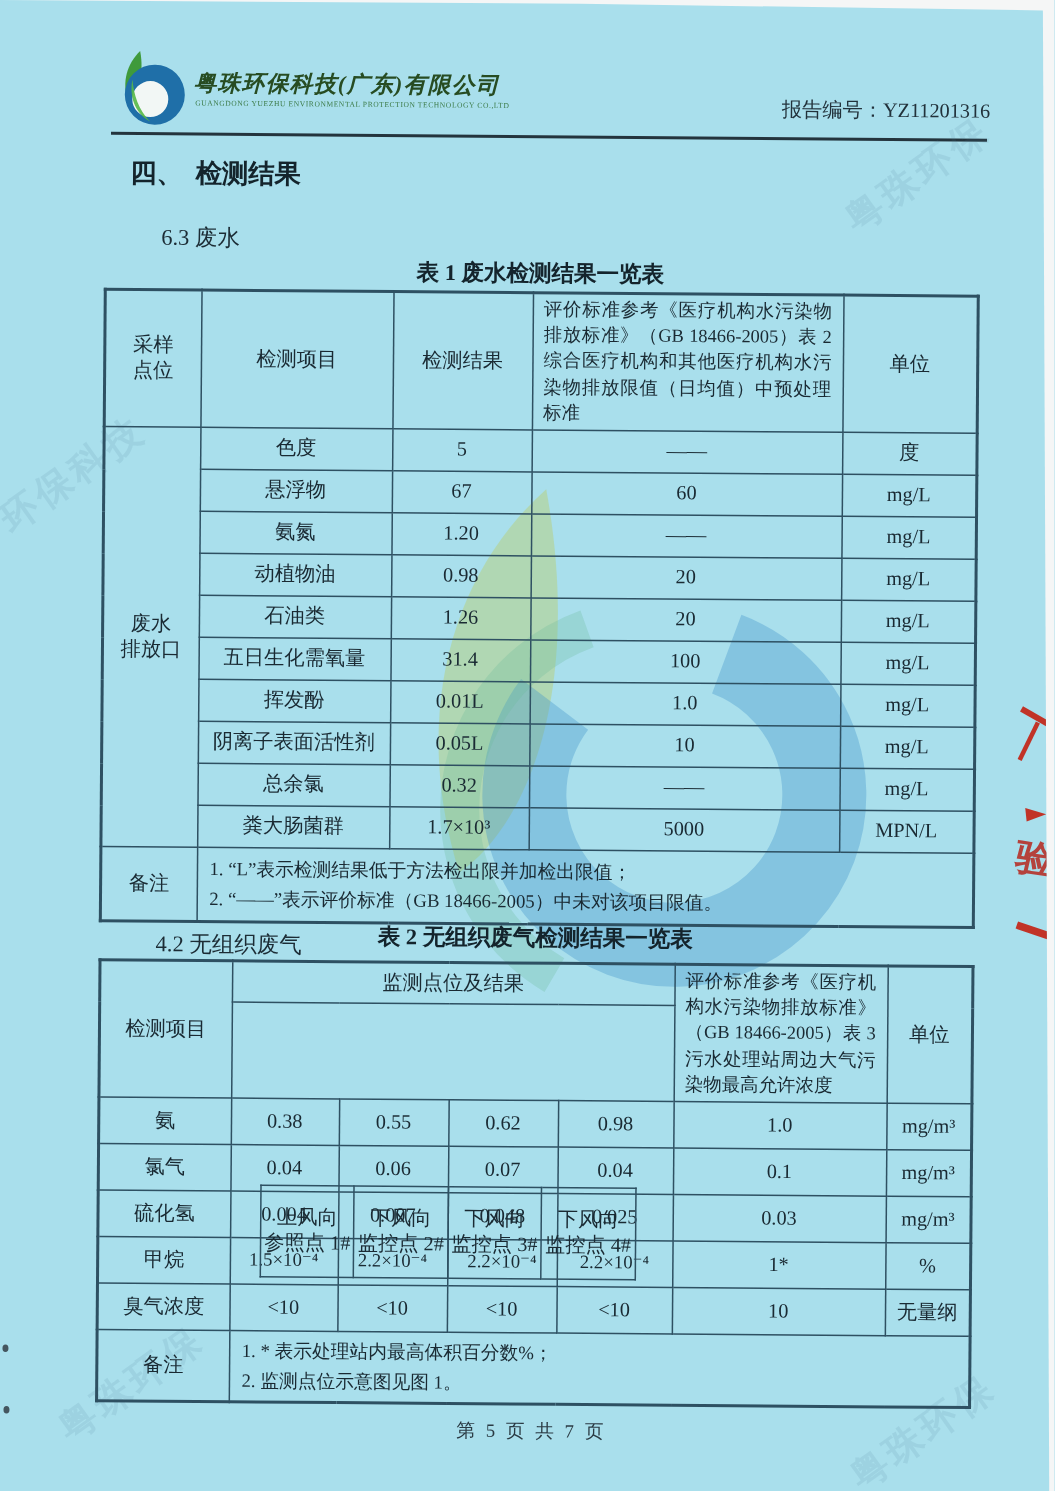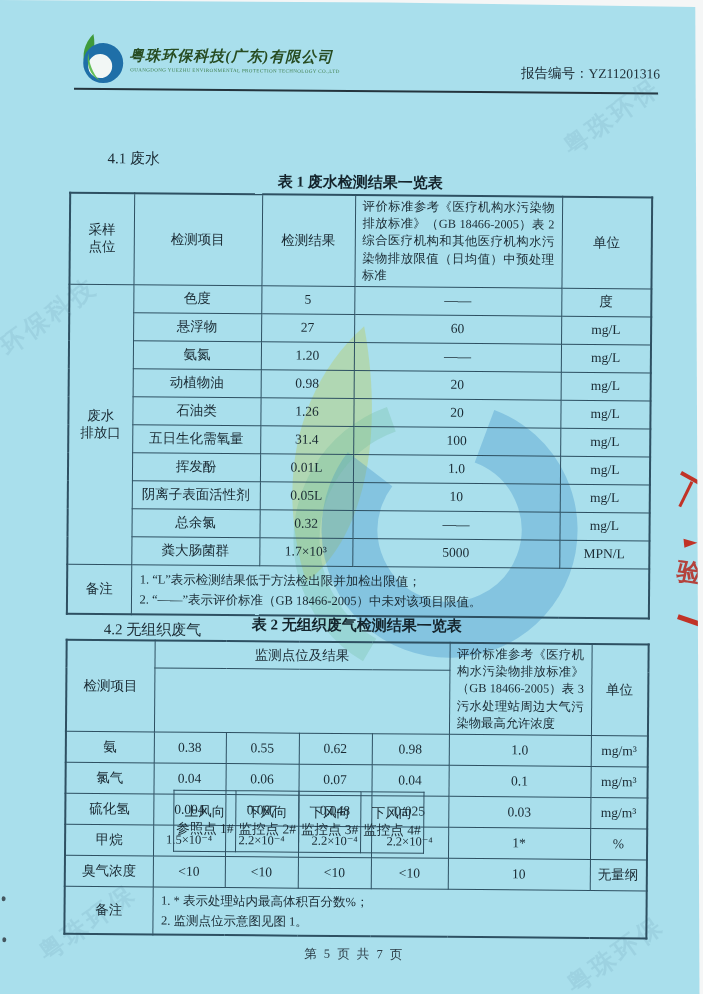--- a/index.html
+++ b/index.html
@@ -80,21 +80,22 @@
     <path d="M17,1 C8,10 5,22 9,34 C16,29 20,16 17,1 Z" fill="#3f9a3b"></path>
     <circle cx="27" cy="30" r="20" fill="#1f6fa8"></circle>
     <circle cx="24" cy="33" r="12" fill="#f2f7f5"></circle>
     <path d="M12,20 C10,30 13,42 24,48 C16,40 13,30 12,20 Z" fill="#57b847" opacity="0.9"></path>
   </svg>
   <div class="company-cn">粤珠环保科技(广东)有限公司</div>
   <div class="company-en">GUANGDONG YUEZHU ENVIRONMENTAL PROTECTION TECHNOLOGY CO.,LTD</div>
   <div class="report-no">报告编号：YZ11201316</div>
   <div class="rule"></div>
 
-  <div class="sub">4.1 废水</div>
+  <div class="sec-title">四、  检测结果</div>
+  <div class="sub">6.3 废水</div>
   <div class="tbl-title t1t">表 1  废水检测结果一览表</div>
 
   <table class="t1">
     <colgroup>
           <col style="width:64px">
           <col style="width:128px">
           <col style="width:93px">
           <col style="width:207px">
           <col style="width:90px">
         </colgroup>
@@ -110,21 +111,21 @@
     <tr>
       <td rowspan="10" class="pre">废水
 排放口</td>
       <td>色度</td>
       <td>5</td>
       <td>——</td>
       <td>度</td>
     </tr>
     <tr>
       <td>悬浮物</td>
-      <td>27</td>
+      <td>67</td>
       <td>60</td>
       <td>mg/L</td>
     </tr>
     <tr>
       <td>氨氮</td>
       <td>1.20</td>
       <td>——</td>
       <td>mg/L</td>
     </tr>
     <tr>

